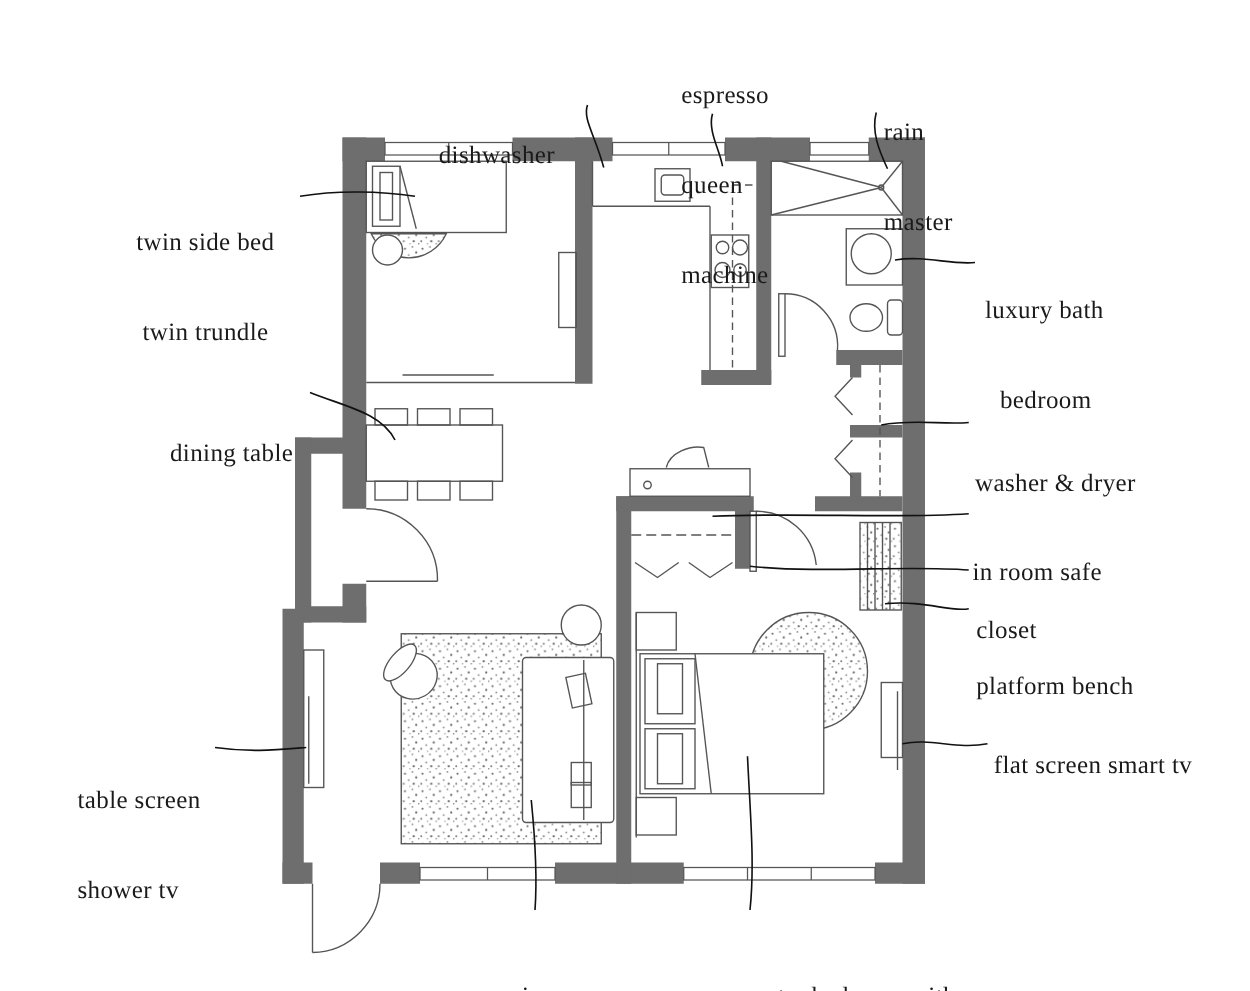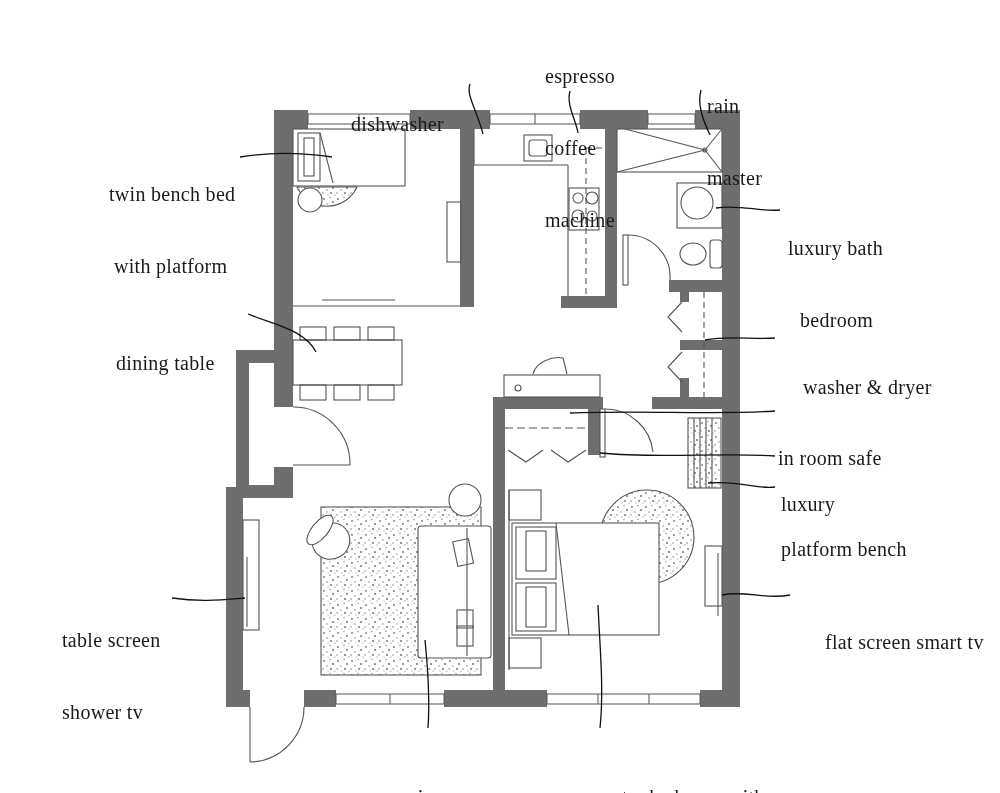--- a/index.html
+++ b/index.html
@@ -214,55 +214,55 @@
     <path d="M425,640 C428,670 430,700 428,728"></path>
     <path d="M598,605 C600,650 604,690 600,728"></path>
   </g>
 </svg>
 
 <div class="label" style="left:351px; top:64px;">
   <span>dishwasher</span>
 </div>
 <div class="label" style="left:545px; top:16px;">
   <span>espresso</span>
-  <span>coffee</span>
+  <span>queen</span>
   <span>machine</span>
 </div>
 <div class="label" style="left:692px; top:46px;margin-left:15px;">
   <span>rain</span>
   <span>master</span>
 </div>
 <div class="label" style="left:109px; top:134px;">
-  <span>twin bench bed</span>
-  <span style="padding-left:5px;">with platform</span>
+  <span>twin side bed</span>
+  <span style="padding-left:5px;">twin trundle</span>
 </div>
 <div class="label" style="left:788px; top:188px;">
   <span>luxury bath</span>
   <span style="padding-left:12px;">bedroom</span>
 </div>
-<div class="label" style="left:116px; top:303px;text-align:center;">
+<div class="label" style="left:136px; top:303px;text-align:center;">
   <span>dining table</span>
 </div>
-<div class="label" style="left:803px; top:327px;">
+<div class="label" style="left:780px; top:327px;">
   <span>washer &amp; dryer</span>
 </div>
 <div class="label" style="left:778px; top:398px;">
   <span>in room safe</span>
 </div>
 <div class="label" style="left:781px; top:444px;">
-  <span>luxury</span>
+  <span>closet</span>
 </div>
 <div class="label" style="left:781px; top:489px;">
   <span>platform bench</span>
 </div>
 <div class="label" style="left:62px; top:580px;">
   <span>table screen</span>
   <span>shower tv</span>
 </div>
-<div class="label" style="left:795px; top:582px;margin-left:30px;">
+<div class="label" style="left:795px; top:552px;">
   <span>flat screen smart tv</span>
 </div>
 <div class="label" style="left:355px; top:737px;">
   <span>queen size</span>
   
 </div>
 <div class="label" style="left:589px; top:737px;">
   <span>master bedroom with</span>
   
 </div>

